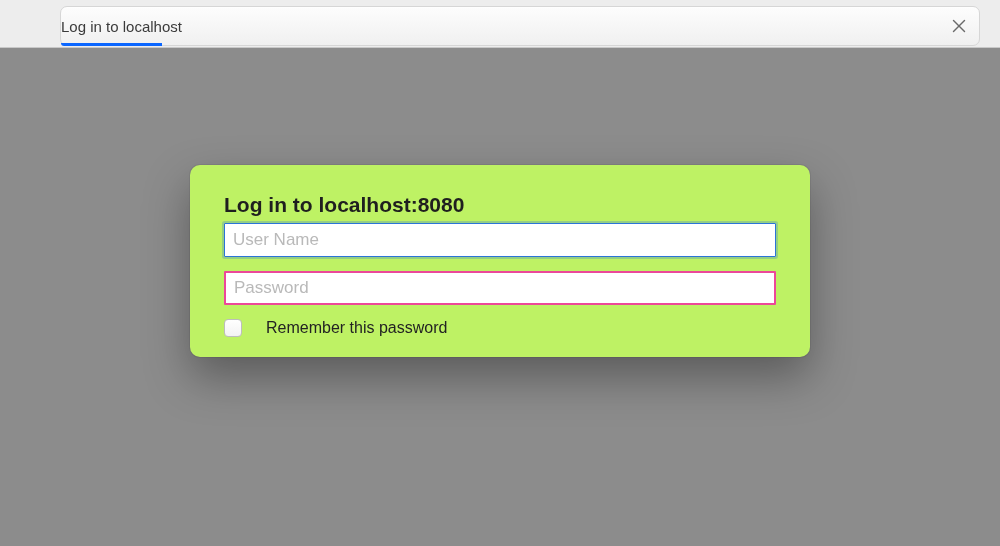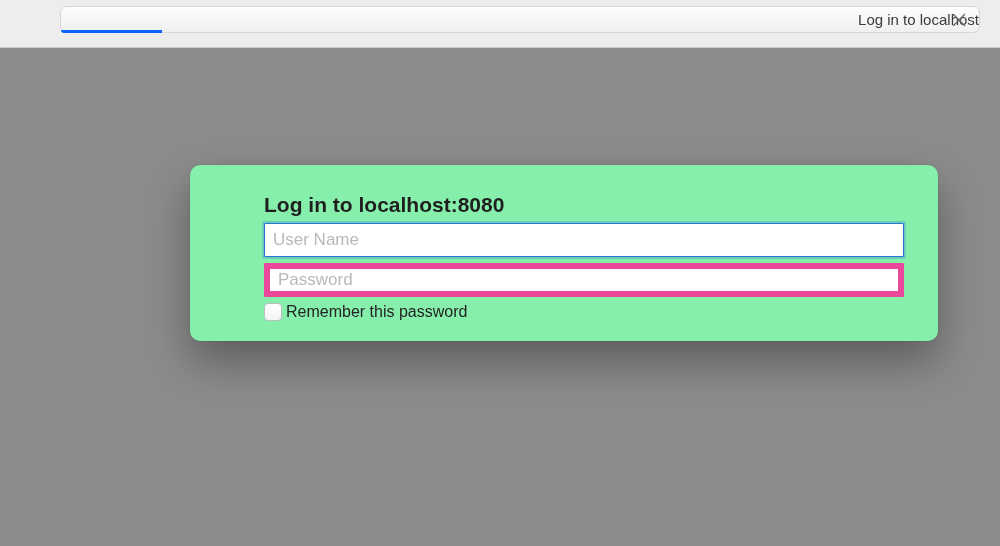--- a/index.html
+++ b/index.html
@@ -13,27 +13,27 @@
       font-family: -apple-system, BlinkMacSystemFont, "Segoe UI", Helvetica, Arial, sans-serif;
       background: #8c8c8c;
       overflow: hidden;
       position: relative;
     }
     .titlebar {
       position: absolute;
       top: 6px;
       left: 60px;
       right: 20px;
-      height: 27px;
+      height: 40px;
       background: linear-gradient(to bottom, #fdfdfd, #f0f0f0);
       border: 1px solid #d6d6d6;
       border-radius: 7px;
       display: flex;
       align-items: center;
-      justify-content: flex-end;
+      justify-content: flex-start;
       box-shadow: 0 1px 0 rgba(255,255,255,0.6) inset;
     }
     .titlebar-title {
       font-size: 15px;
       color: #3b3b3b;
       font-weight: 400;
     }
     .titlebar-close {
       position: absolute;
       right: 10px;
@@ -67,25 +67,24 @@
       right: 0;
       height: 48px;
       background: #ededed;
       border-bottom: 1px solid #c8c8c8;
     }
 
     .dialog {
       position: absolute;
       top: 165px;
       left: 190px;
-      width: 748px;
-      background: #86efac;
+      width: 620px;
+      background: #bef264;
       border-radius: 10px;
       box-shadow: 0 20px 45px rgba(0,0,0,0.35), 0 0 0 1px rgba(0,0,0,0.06);
-      padding-left: 40px;
     }
     .dialog-body {
       padding: 28px 34px 18px 34px;
     }
     .dialog-title {
       font-size: 21px;
       font-weight: 600;
       color: #1f1f1f;
       margin-bottom: 6px;
     }
@@ -93,40 +92,40 @@
       font-size: 17px;
       color: #777777;
       font-weight: 400;
       margin-bottom: 26px;
     }
     .text-input {
       width: 100%;
       height: 34px;
       padding: 4px 8px;
       font-size: 17px;
-      border: 6px solid #ec4899;
+      border: 2px solid #ec4899;
       border-radius: 1px;
       outline: none;
       color: #222;
       background: #fff;
     }
     .text-input::placeholder {
       color: #b9b9b9;
     }
     .text-input.focused {
       border: 1px solid #2a74d8;
       box-shadow: 0 0 0 2px rgba(42,116,216,0.28);
     }
     .input-row {
-      margin-bottom: 6px;
+      margin-bottom: 14px;
     }
     .checkbox-row {
       display: flex;
       align-items: center;
-      gap: 4px;
+      gap: 24px;
       margin-top: 4px;
       margin-bottom: 2px;
     }
     .checkbox {
       width: 18px;
       height: 18px;
       border: 1px solid #bdbdbd;
       border-radius: 4px;
       background: linear-gradient(to bottom, #ffffff, #f3f3f3);
       cursor: pointer;

